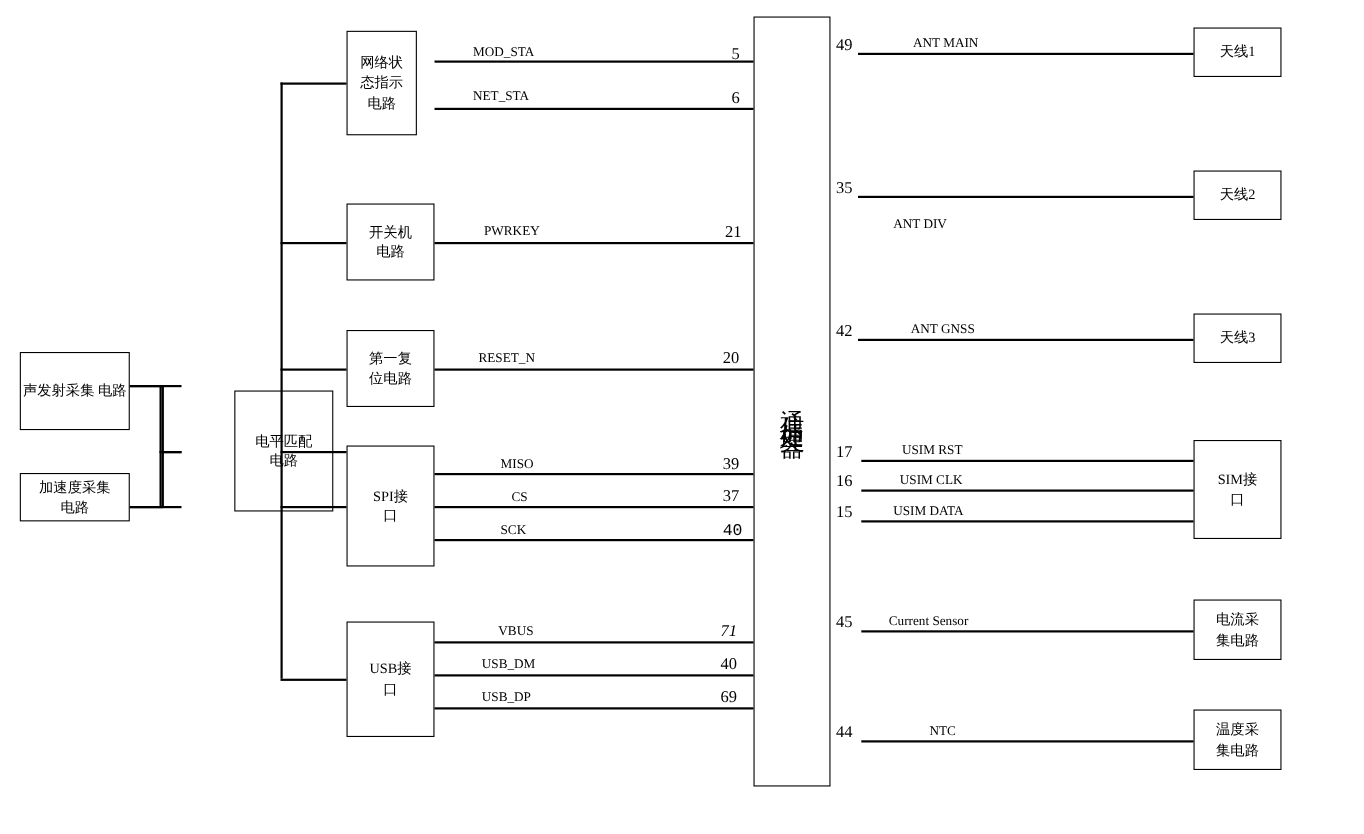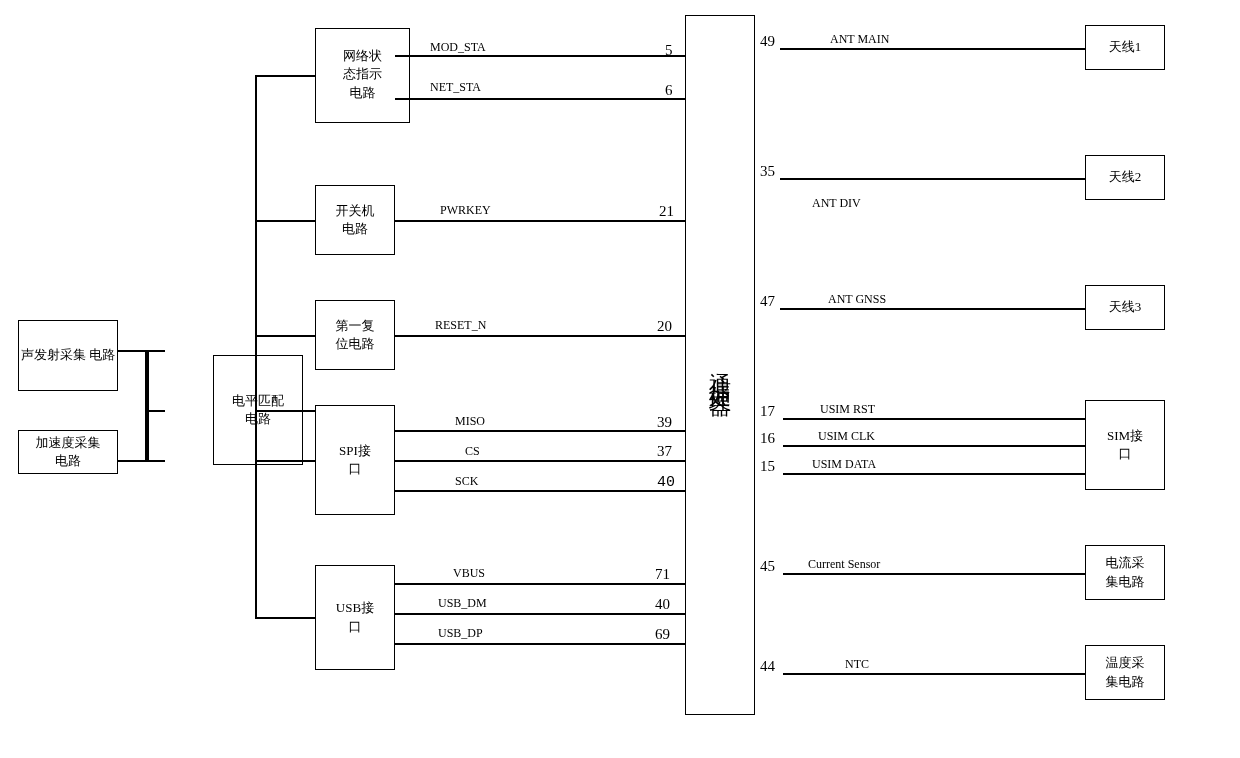--- a/index.html
+++ b/index.html
@@ -66,21 +66,21 @@
   </div>
 
   <div class="box" style="left:18px; top:430px; width:100px; height:44px;">
     <span>加速度采集<br>电路</span>
   </div>
 
   <div class="box" style="left:165px; top:355px; width:90px; height:110px;margin-left:48px;">
     <span>电平匹配<br>电路</span>
   </div>
 
-  <div class="box" style="left:315px; top:28px; width:95px; height:95px;font-family:Liberation Mono, monospace;">
+  <div class="box" style="left:315px; top:28px; width:64px; height:95px;">
     <span>网络状<br>态指示<br>电路</span>
   </div>
 
   <div class="box" style="left:315px; top:185px; width:80px; height:70px;">
     <span>开关机<br>电路</span>
   </div>
 
   <div class="box" style="left:315px; top:300px; width:80px; height:70px;">
     <span>第一复<br>位电路</span>
   </div>
@@ -189,21 +189,21 @@
     <span>SCK</span>
   </div>
   <div class="pin-num" style="left:657px; top:474px;font-family:Liberation Mono, monospace;">
     <span>40</span>
   </div>
 
   <div class="hline" style="left:395px; top:583px; width:290px;"></div>
   <div class="label" style="left:453px; top:566px;">
     <span>VBUS</span>
   </div>
-  <div class="pin-num" style="left:655px; top:566px;">
+  <div class="pin-num" style="left:655px; top:566px;font-style:italic;">
     <span>71</span>
   </div>
 
   <div class="hline" style="left:395px; top:613px; width:290px;"></div>
   <div class="label" style="left:438px; top:596px;">
     <span>USB_DM</span>
   </div>
   <div class="pin-num" style="left:655px; top:596px;">
     <span>40</span>
   </div>
@@ -226,21 +226,21 @@
 
   <div class="pin-num" style="left:760px; top:163px;">
     <span>35</span>
   </div>
   <div class="hline" style="left:780px; top:178px; width:305px;"></div>
   <div class="label" style="left:812px; top:162px;margin-top:34px;">
     <span>ANT DIV</span>
   </div>
 
   <div class="pin-num" style="left:760px; top:293px;">
-    <span>47</span>
+    <span>42</span>
   </div>
   <div class="hline" style="left:780px; top:308px; width:305px;"></div>
   <div class="label" style="left:828px; top:292px;">
     <span>ANT GNSS</span>
   </div>
 
   <div class="pin-num" style="left:760px; top:403px;">
     <span>17</span>
   </div>
   <div class="hline" style="left:783px; top:418px; width:302px;"></div>

